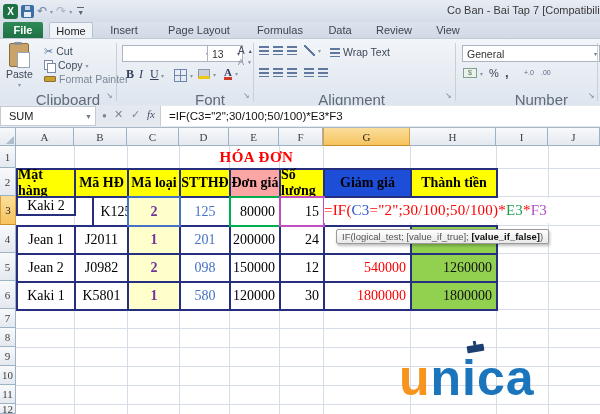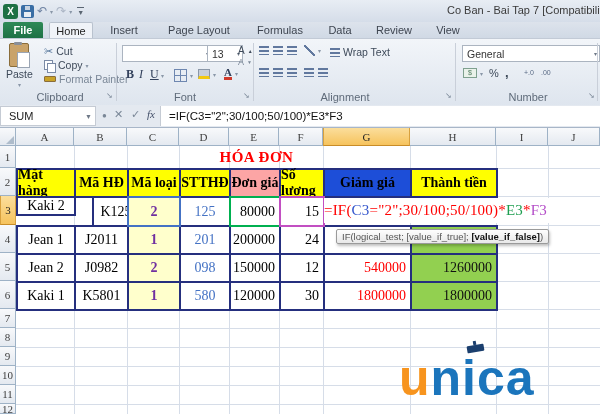--- a/index.html
+++ b/index.html
@@ -22,21 +22,21 @@
   
   #tabrow{position:absolute;left:0;top:22px;width:600px;height:16px;background:linear-gradient(#DDE3EC,#D0D9E5);}
   .tab{position:absolute;top:0;height:16px;font-size:11px;color:#3E4document0;color:#3E4550;
        display:flex;align-items:center;justify-content:center;cursor:default;}
   .tab-file{background:linear-gradient(#2E8A57,#1E7145);color:#fff;border-radius:2px 2px 0 0;font-weight:bold;}
   .tab-sel{background:#F0F3F8;border:1px solid #B9C2CE;border-bottom:none;border-radius:2px 2px 0 0;color:#222;}
   
   #ribbon{position:absolute;left:0;top:38px;width:600px;height:67px;
     background:linear-gradient(#F2F5F9,#DEE5EE);border-top:1px solid #C2CAD6;border-bottom:1px solid #AEB9C9;}
   .gsep{position:absolute;top:4px;height:58px;width:1px;background:#C9CFD9;}
-  .glabel{position:absolute;top:52px;font-size:11px;color:#5F6B7A;text-align:center;}
+  .glabel{position:absolute;top:52px;font-size:15px;color:#5F6B7A;text-align:right;}
   .launch{position:absolute;top:52px;font-size:8px;color:#7A8797;}
   .rbtn{position:absolute;display:flex;align-items:center;gap:3px;font-size:10.5px;color:#3E4A5A;white-space:nowrap;}
   .ic-paste{width:18px;height:22px;background:#C9A36A;border:1px solid #8A6D3B;border-radius:2px;position:relative;}
   .ic-paste:after{content:"";position:absolute;right:-2px;bottom:-2px;width:11px;height:14px;background:#fff;border:1px solid #9AA5B4;}
   .ic-paste:before{content:"";position:absolute;left:4px;top:-2px;width:8px;height:3px;background:#8A8F98;border-radius:1px;}
   .ic-copy{width:11px;height:11px;position:relative;}
   .ic-copy:before,.ic-copy:after{content:"";position:absolute;width:7px;height:8px;background:#fff;border:1px solid #7A8AA5;}
   .ic-copy:before{left:0;top:0;} .ic-copy:after{left:3px;top:3px;}
   .ic-brush{width:10px;height:4px;background:#C9A227;border:1px solid #8A6D3B;border-radius:1px;margin-top:6px;}
   .ic-scis{font-size:11px;color:#5A7A9E;line-height:10px;}

